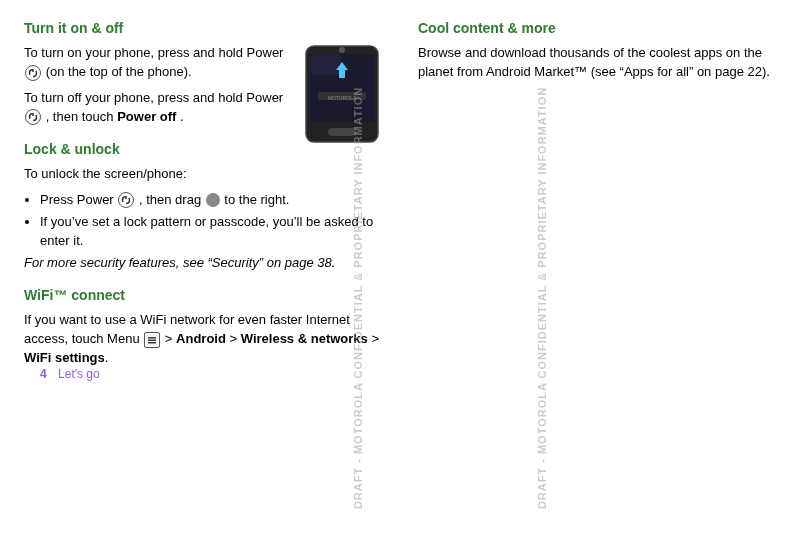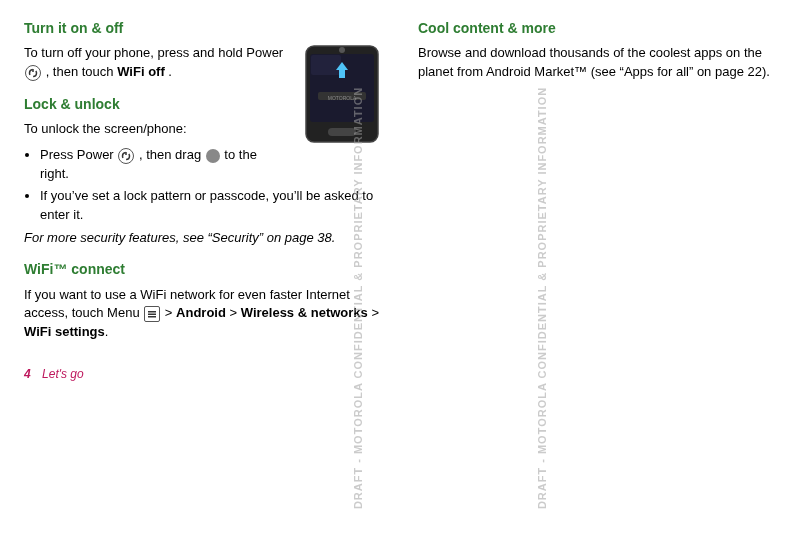--- a/index.html
+++ b/index.html
@@ -99,24 +99,23 @@
       font-weight: bold;
       font-size: 13px;
       color: rgba(160,160,160,0.55);
       letter-spacing: 1px;
       white-space: nowrap;
     }
 
     .footer {
       position: absolute;
       bottom: 8px;
-      left: 24px;
+      left: 40px;
       font-size: 12px;
-      color: #be185d;
-      font-style: italic;
+      color: #8b5cf6;
     }
 
     .footer-num {
       font-size: 12px;
       font-weight: bold;
     }
 
     .section {
       margin-bottom: 12px;
     }
@@ -146,31 +145,41 @@
             <circle cx="44" cy="6" r="3" fill="#555"></circle>
 
             <rect x="20" y="48" width="48" height="8" rx="2" fill="#333"></rect>
 
             <text x="44" y="56" text-anchor="middle" font-size="5" fill="#888" font-family="Arial">MOTOROLA</text>
 
             <polygon points="44,18 38,26 41,26 41,34 47,34 47,26 50,26" fill="#4fc3f7"></polygon>
           </svg>
         </div>
 
+        <p>
+          <span>To turn on your phone, press and hold Power</span>
+          <span class="icon-box" style="display:inline-flex;align-items:center;justify-content:center;width:16px;height:16px;border:1.5px solid #555;border-radius:50%;vertical-align:middle;margin:0 1px;">
+            <svg width="10" height="10" viewBox="0 0 10 10">
+                <circle cx="5" cy="5" r="3.5" fill="none" stroke="#333" stroke-width="1.5" stroke-dasharray="7 3.5" stroke-dashoffset="1.75"></circle>
+                <line x1="5" y1="1" x2="5" y2="4" stroke="#333" stroke-width="1.5"></line>
+              </svg>
+          </span>
+          <span>(on the top of the phone).</span>
+        </p>
 
         <p>
           <span>To turn off your phone, press and hold Power</span>
           <span class="icon-box" style="display:inline-flex;align-items:center;justify-content:center;width:16px;height:16px;border:1.5px solid #555;border-radius:50%;vertical-align:middle;margin:0 1px;">
             <svg width="10" height="10" viewBox="0 0 10 10">
                 <circle cx="5" cy="5" r="3.5" fill="none" stroke="#333" stroke-width="1.5" stroke-dasharray="7 3.5" stroke-dashoffset="1.75"></circle>
                 <line x1="5" y1="1" x2="5" y2="4" stroke="#333" stroke-width="1.5"></line>
               </svg>
           </span>
           <span>, then touch</span>
-          <span class="bold">WiFi off</span>
+          <span class="bold">Power off</span>
           <span>.</span>
         </p>
       </div>
 
       <div class="section">
         <h2>Lock &amp; unlock</h2>
 
 
         <p style="margin-top:4px;">To unlock the screen/phone:</p>
         <ul>

